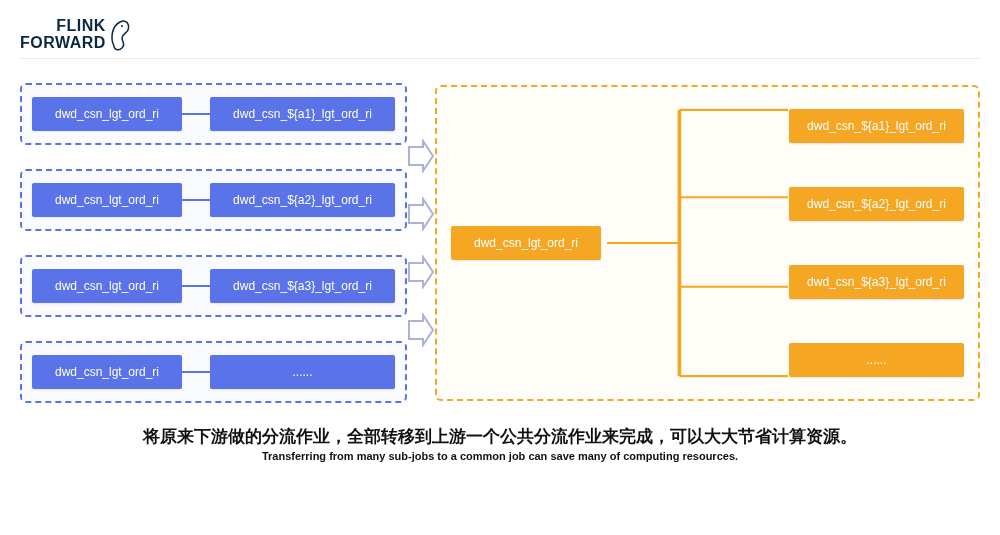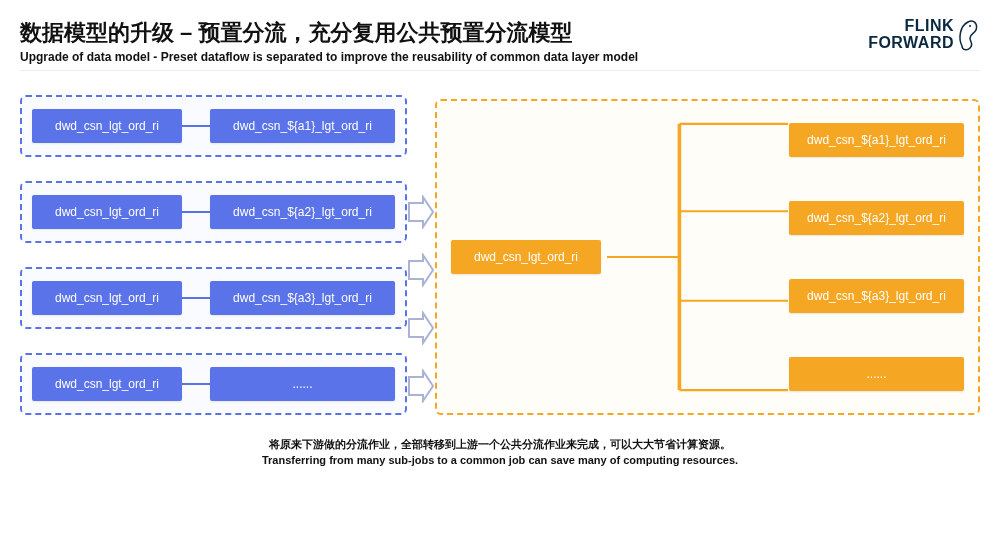--- a/index.html
+++ b/index.html
@@ -13,21 +13,21 @@
 }
 .header { display: flex; justify-content: space-between; align-items: flex-start; margin-bottom: 6px; }
 .titles { flex: 1; }
 .title-zh { font-size: 22px; font-weight: 700; color: #111; margin-bottom: 2px; }
 .title-en { font-size: 12px; font-weight: 600; color: #111; }
 .logo { text-align: right; font-weight: 800; color: #0a2840; font-size: 16px; line-height: 1.05; letter-spacing: 0.5px; position: relative; padding-right: 26px;}
 .logo-squirrel { position: absolute; right: 0; top: -2px; width: 24px; height: 36px; }
 
 .divider { height: 1px; background: #eee; margin: 6px 0 24px; }
 
-.diagram { display: flex; align-items: flex-end; }
+.diagram { display: flex; align-items: center; }
 
 
 .left-col { display: flex; flex-direction: column; gap: 24px; }
 .blue-group {
   border: 2px dashed #5b73e8;
   border-radius: 6px;
   padding: 12px 10px;
   display: flex;
   align-items: center;
   gap: 0;
@@ -76,31 +76,27 @@
   text-align: center;
 }
 .orange-src { min-width: 150px; position: relative; z-index:2;}
 .orange-targets { display:flex; flex-direction: column; gap: 44px; margin-left: auto; position: relative; z-index:2;}
 .orange-box.wide { min-width: 175px; }
 .right-lines { position: absolute; left: 170px; top: 0; bottom: 0; right: 190px; z-index:1;}
 .right-lines svg { width: 100%; height: 100%; }
 
 
 .footer { text-align: center; margin-top: 22px; }
-.footer-zh { font-size: 11px; font-weight: 700; color: #111; }
+.footer-zh { font-size: 17px; font-weight: 700; color: #111; }
 .footer-en { font-size: 11px; font-weight: 700; color: #111; margin-top: 2px;}
 </style>
 </head>
 <body>
 
 <div class="header">
-  <div class="titles">
-    <div class="title-zh">数据模型的升级 – 预置分流，充分复用公共预置分流模型</div>
-    <div class="title-en">Upgrade of data model - Preset dataflow is separated to improve the reusability of common data layer model</div>
-  </div>
   <div class="logo">
     <div>FLINK</div>
     <div>FORWARD</div>
     <svg class="logo-squirrel" viewBox="0 0 24 36">
       <path fill="none" stroke="#0a2840" stroke-width="1.5" d="M6 30 C2 22 4 10 12 6 C18 3 22 8 20 14 C19 17 14 18 14 22 C14 26 18 28 14 32 C11 35 6 34 6 30 Z"></path>
       <circle cx="14" cy="10" r="1" fill="#0a2840"></circle>
     </svg>
   </div>
 </div>
 

